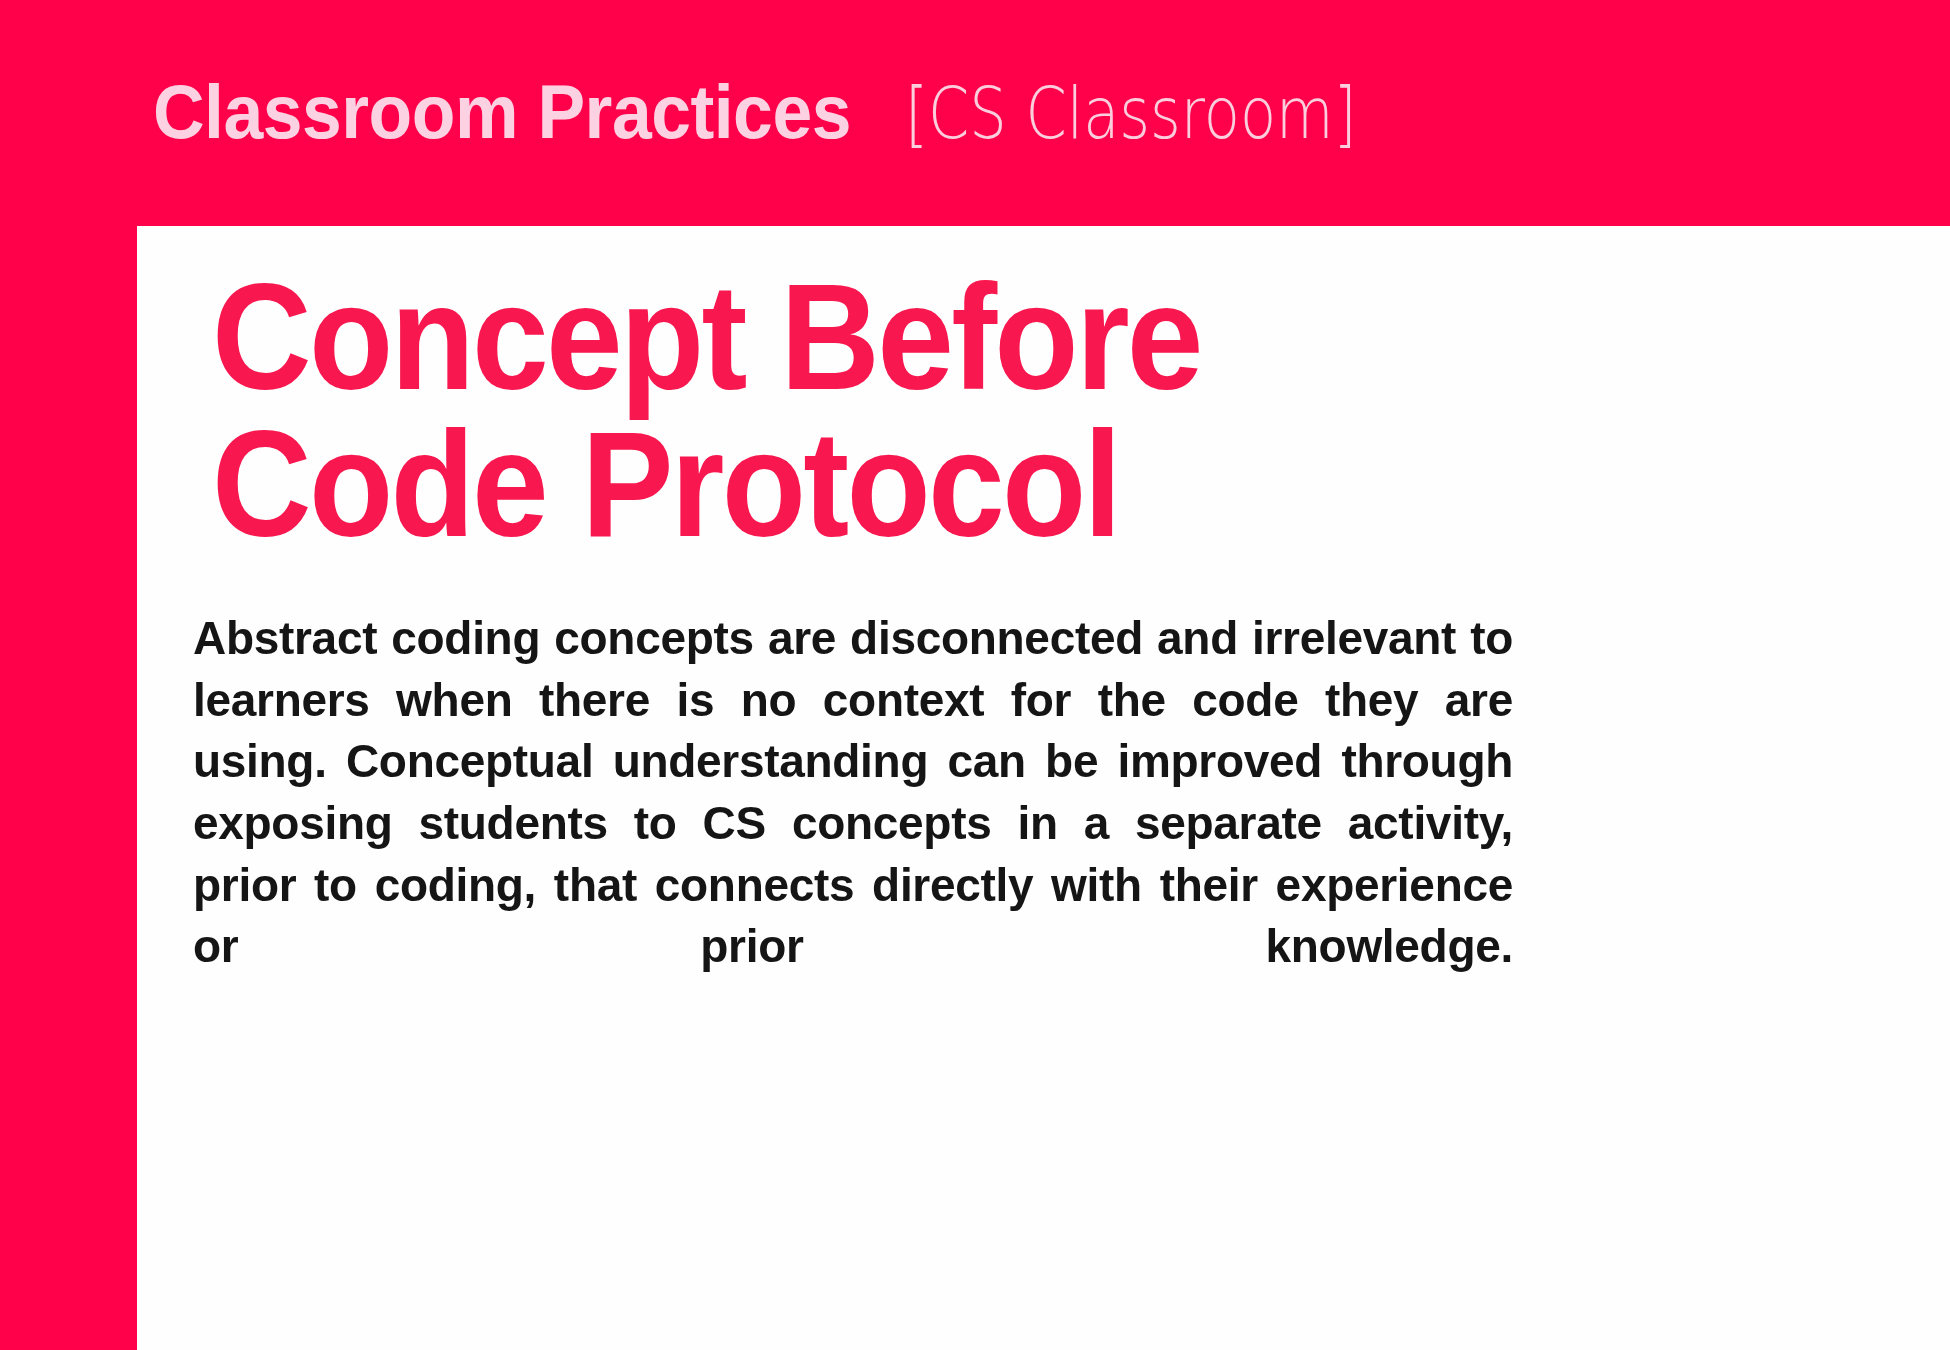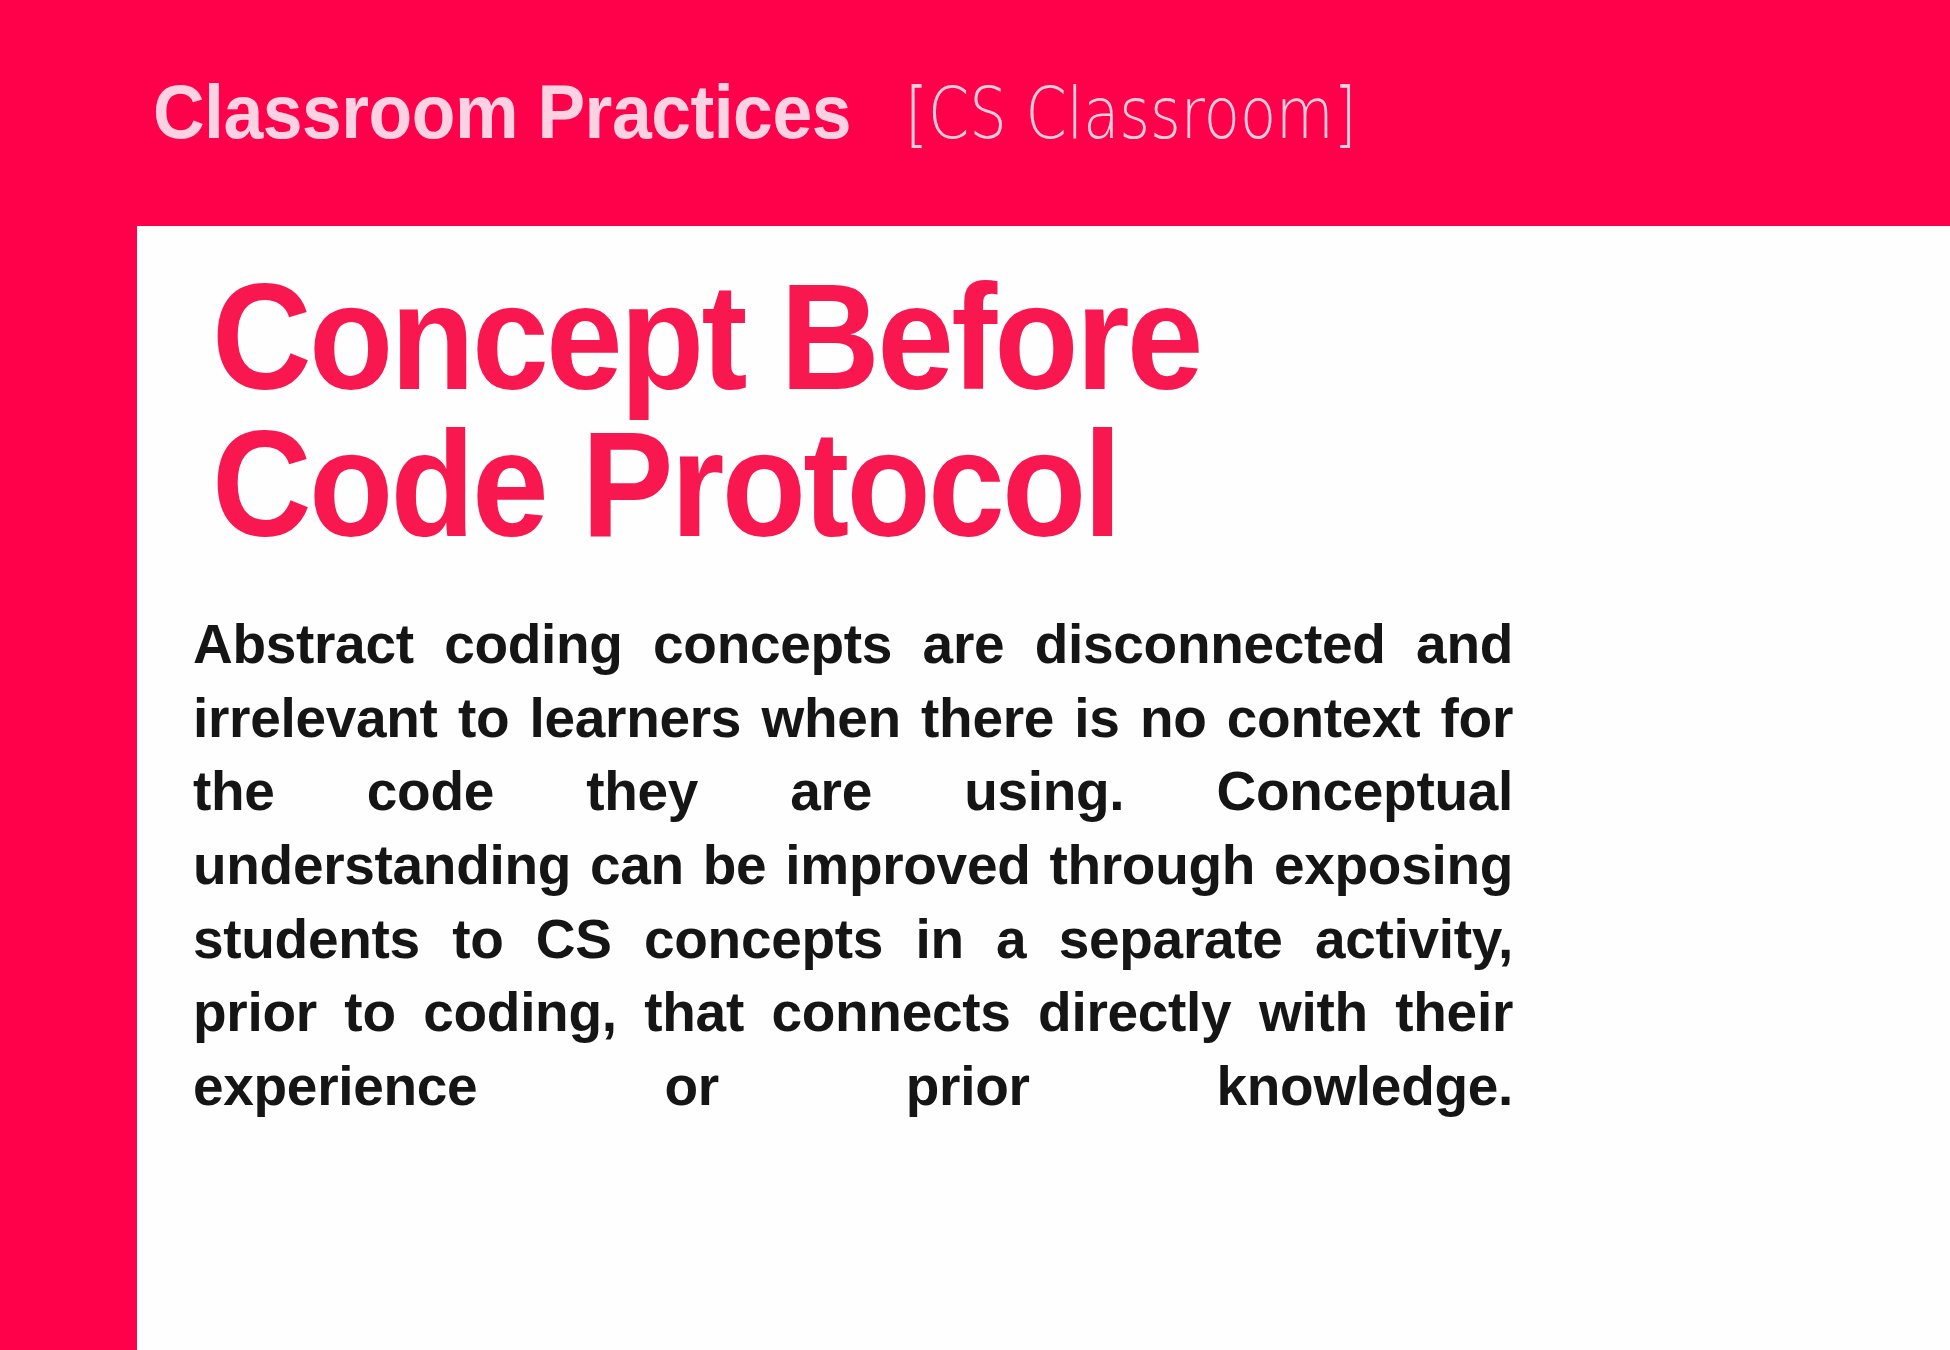--- a/index.html
+++ b/index.html
@@ -105,21 +105,21 @@
 
   
   #body-copy {
     position: absolute;
     left: 56px;
     top: 340px;
     width: 1320px;
     color: #151515;
     font-family: "Liberation Sans Narrow", "Liberation Sans", sans-serif;
     font-weight: bold;
-    font-size: 55px;
+    font-size: 46px;
     line-height: 1.34;
     text-align: justify;
     letter-spacing: -0.3px;
     -webkit-hyphens: none;
     hyphens: none;
     margin-top: 42px;
   }
   #body-copy::after {
     content: "";
     display: inline-block;

